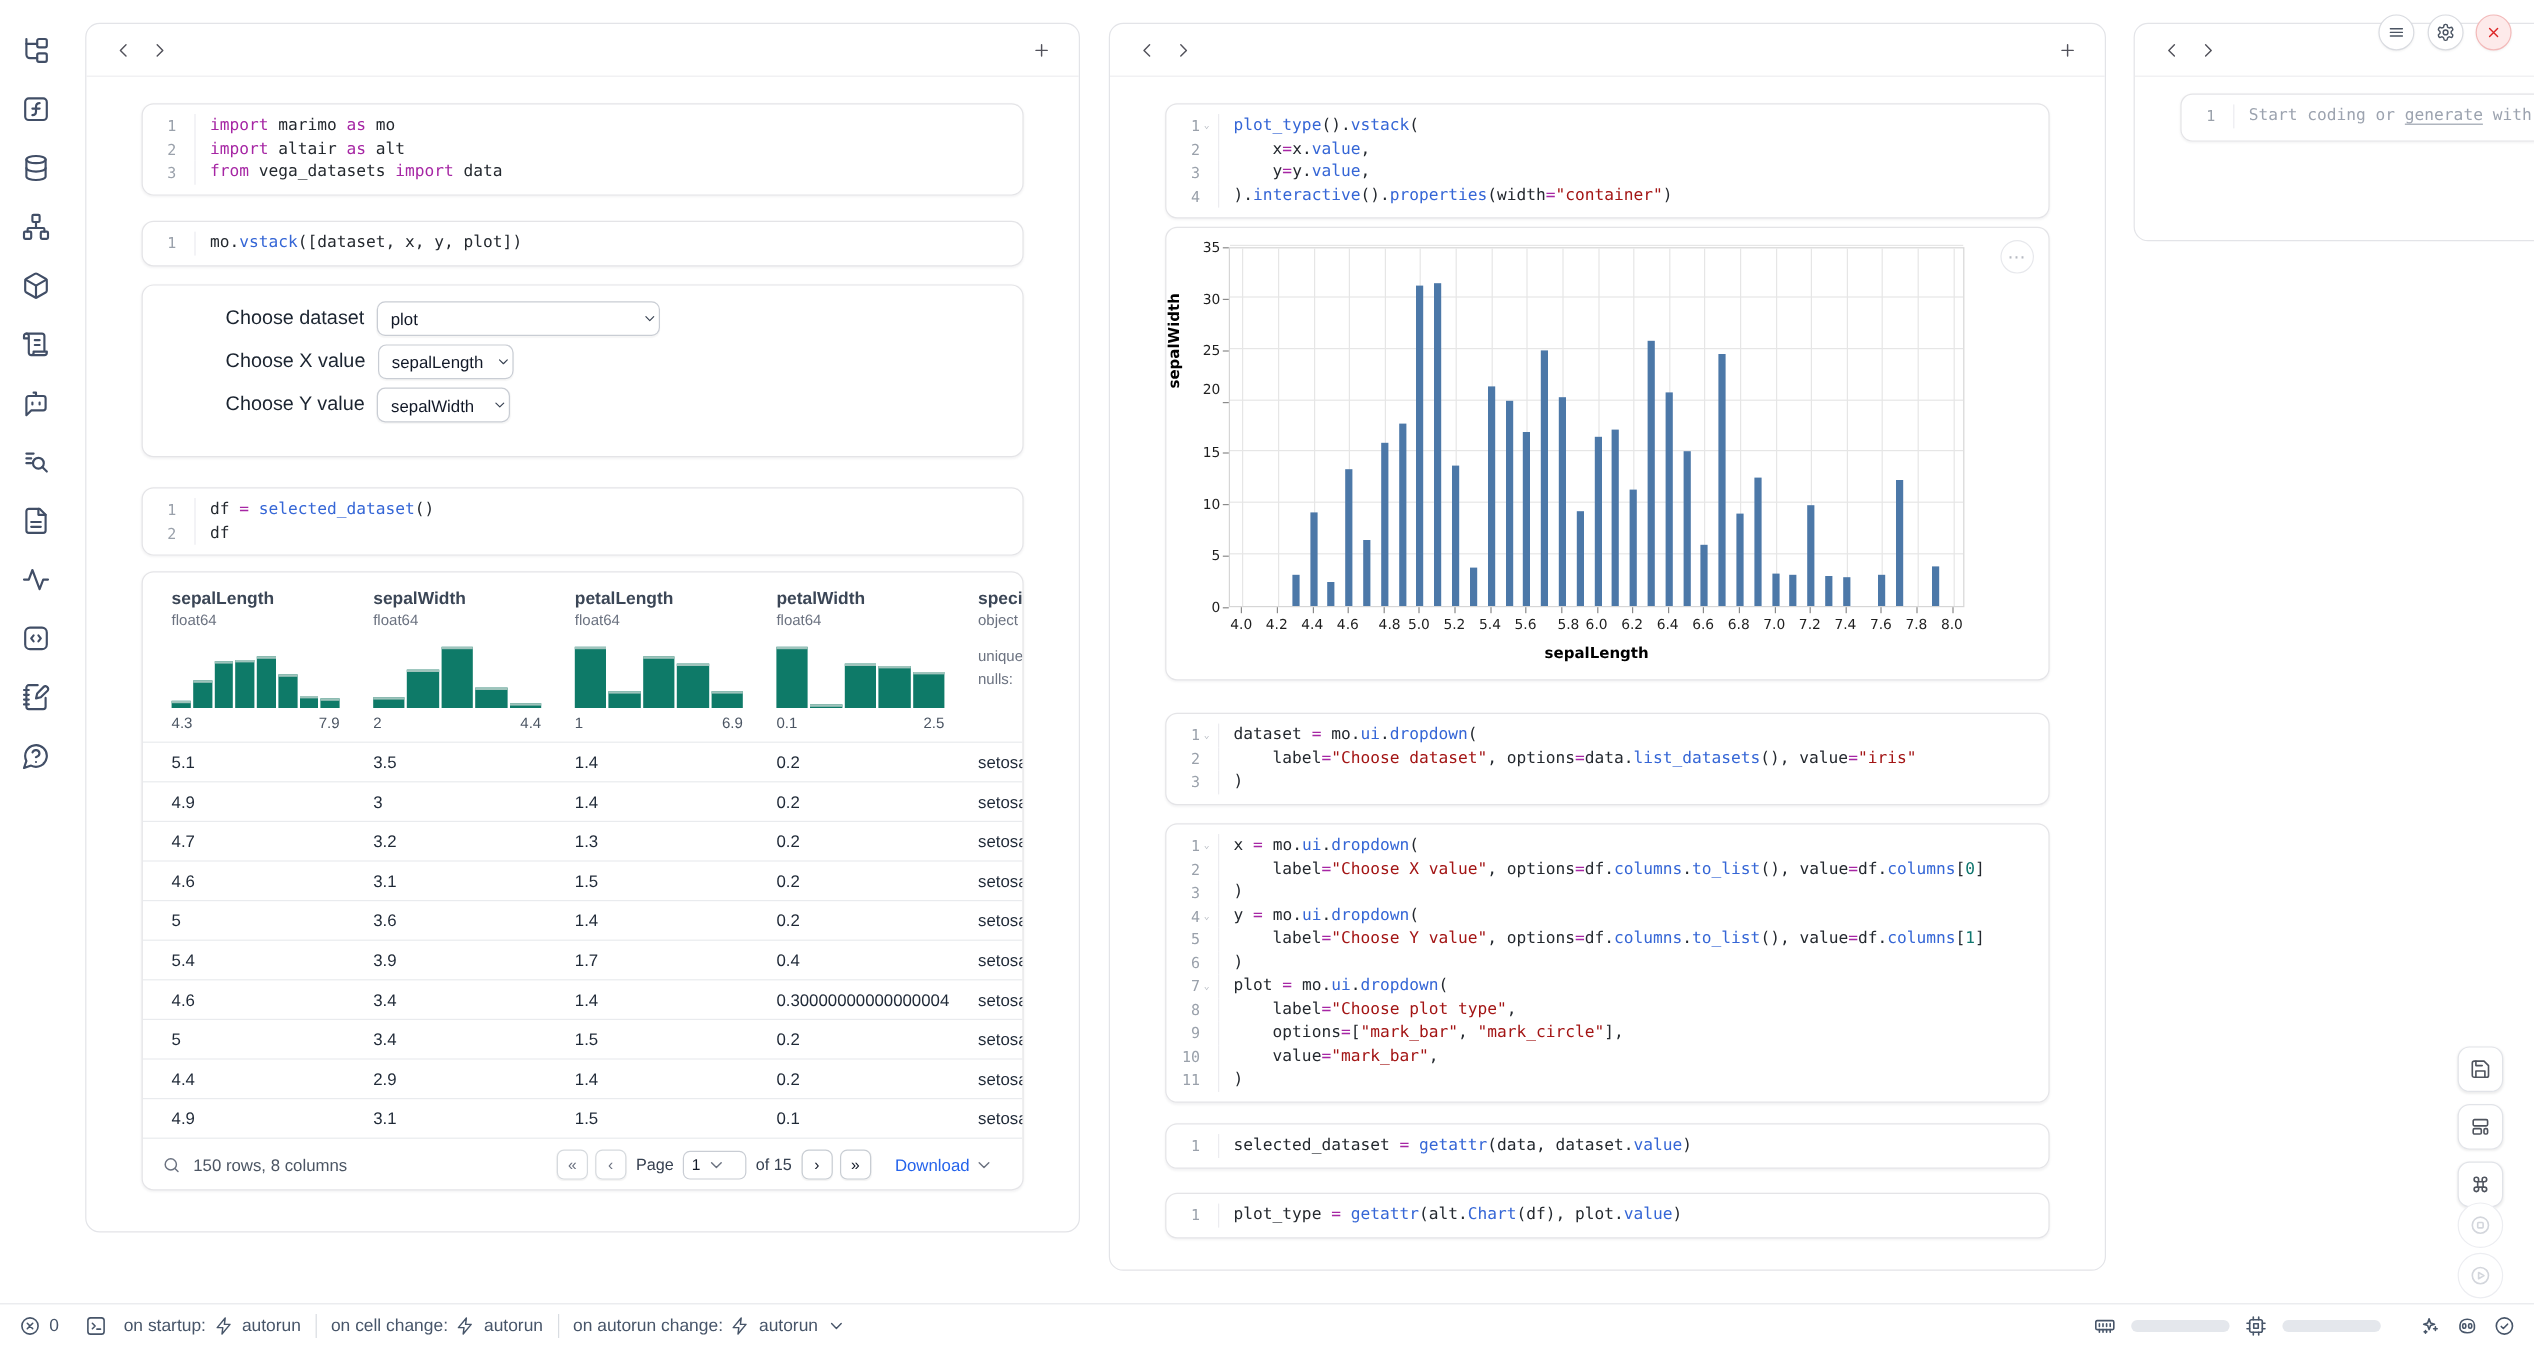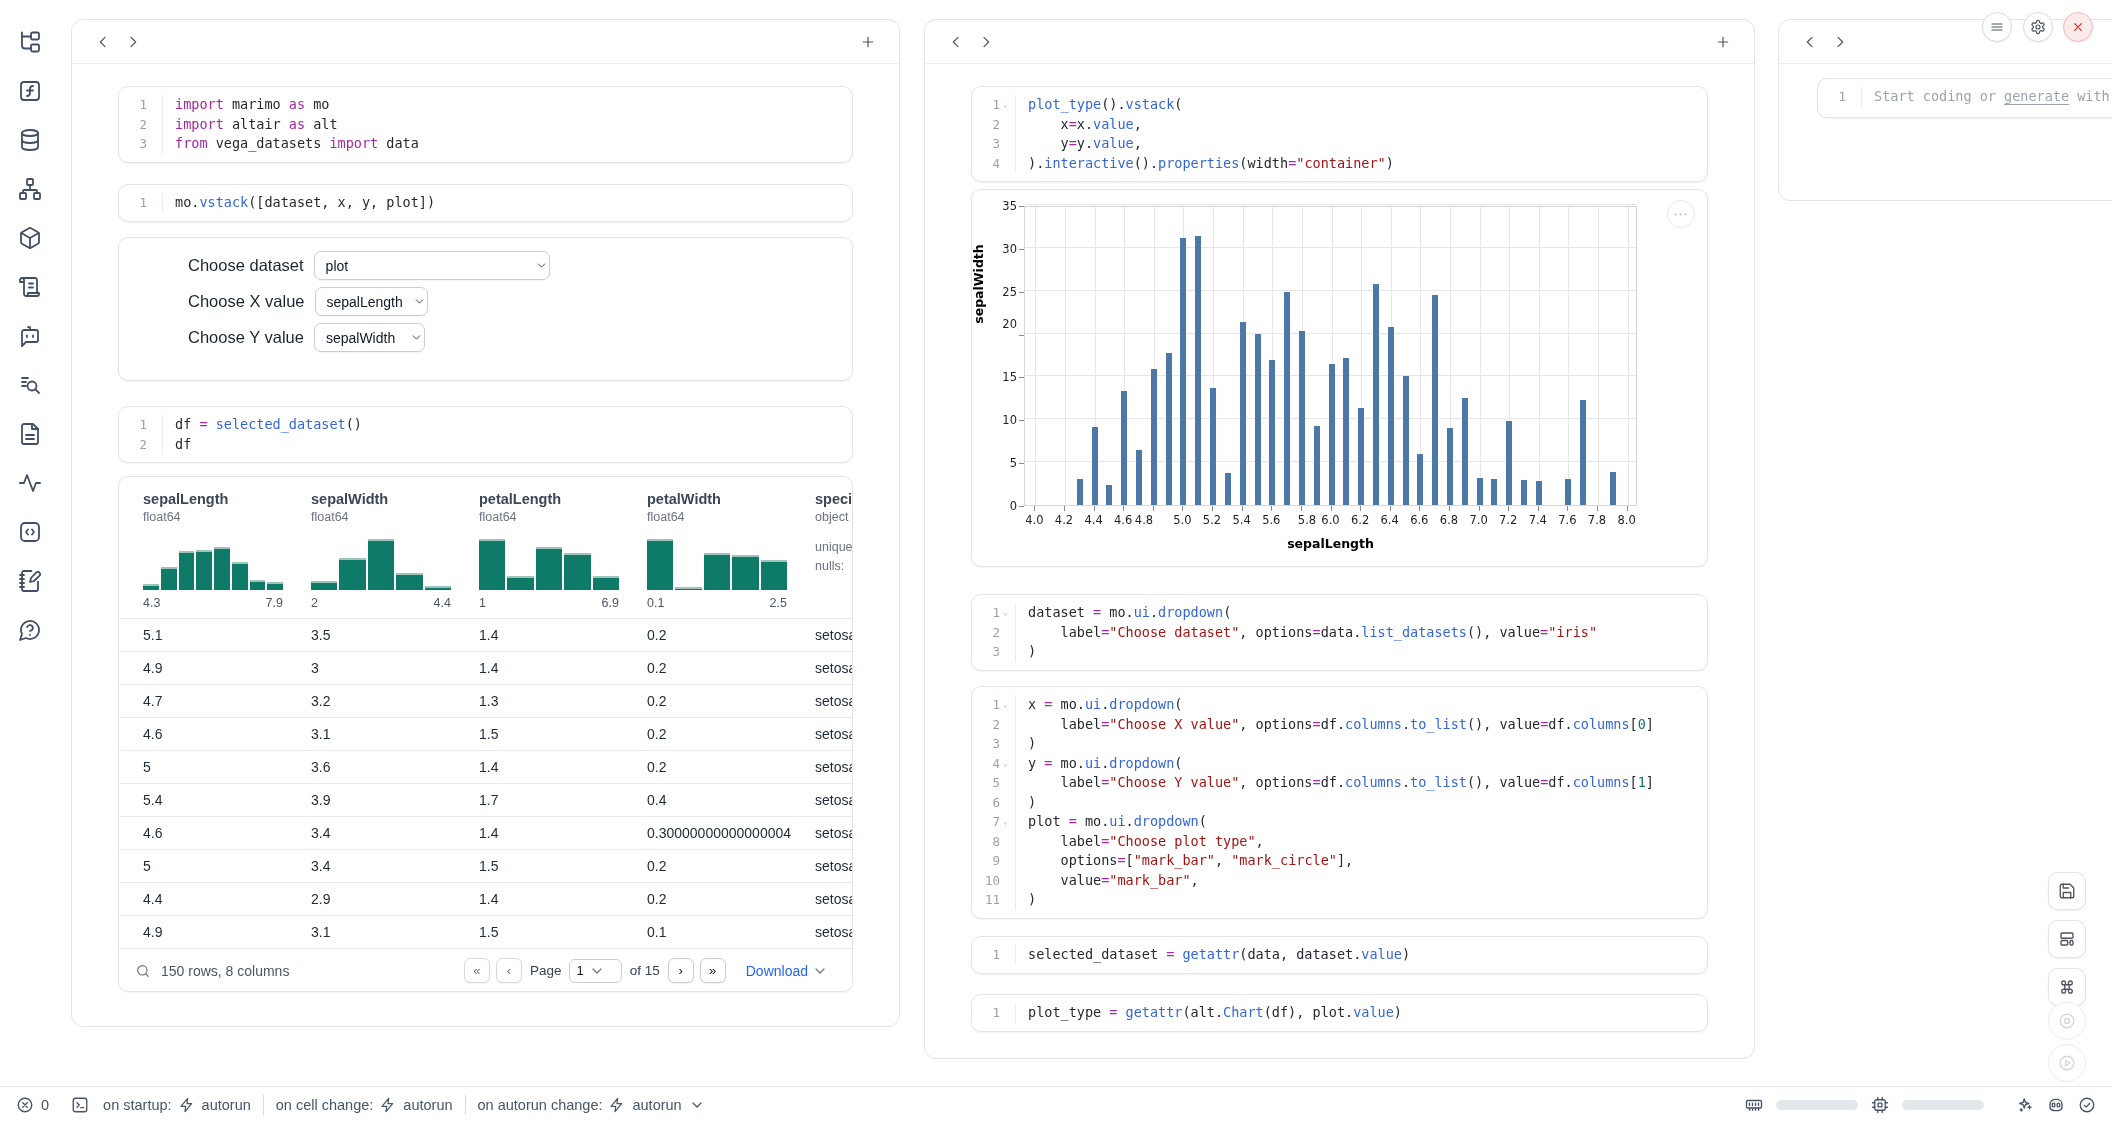--- a/index.html
+++ b/index.html
@@ -575,21 +575,21 @@
         <div class="chart-menu">⋯</div>
       <div class="xtick" style="left: 62.4px;"></div>
           <div class="xlab" style="left: 62.4px;">4.0</div>
           <div class="xtick" style="left: 92px;"></div>
           <div class="xlab" style="left: 92px;">4.2</div>
           <div class="xtick" style="left: 121.6px;"></div>
           <div class="xlab" style="left: 121.6px;">4.4</div>
           <div class="xtick" style="left: 151.2px;"></div>
           <div class="xlab" style="left: 151.2px;">4.6</div>
           <div class="xtick" style="left: 180.8px;"></div>
-          <div class="xlab" style="left: 172px;">4.8</div>
+          <div class="xlab" style="left: 186px;">4.8</div>
           <div class="xtick" style="left: 210.4px;"></div>
           <div class="xlab" style="left: 210.4px;">5.0</div>
           <div class="xtick" style="left: 240px;"></div>
           <div class="xlab" style="left: 240px;">5.2</div>
           <div class="xtick" style="left: 269.7px;"></div>
           <div class="xlab" style="left: 269.7px;">5.4</div>
           <div class="xtick" style="left: 299.3px;"></div>
           <div class="xlab" style="left: 299.3px;">5.6</div>
           <div class="xtick" style="left: 328.9px;"></div>
           <div class="xlab" style="left: 335px;">5.8</div>

